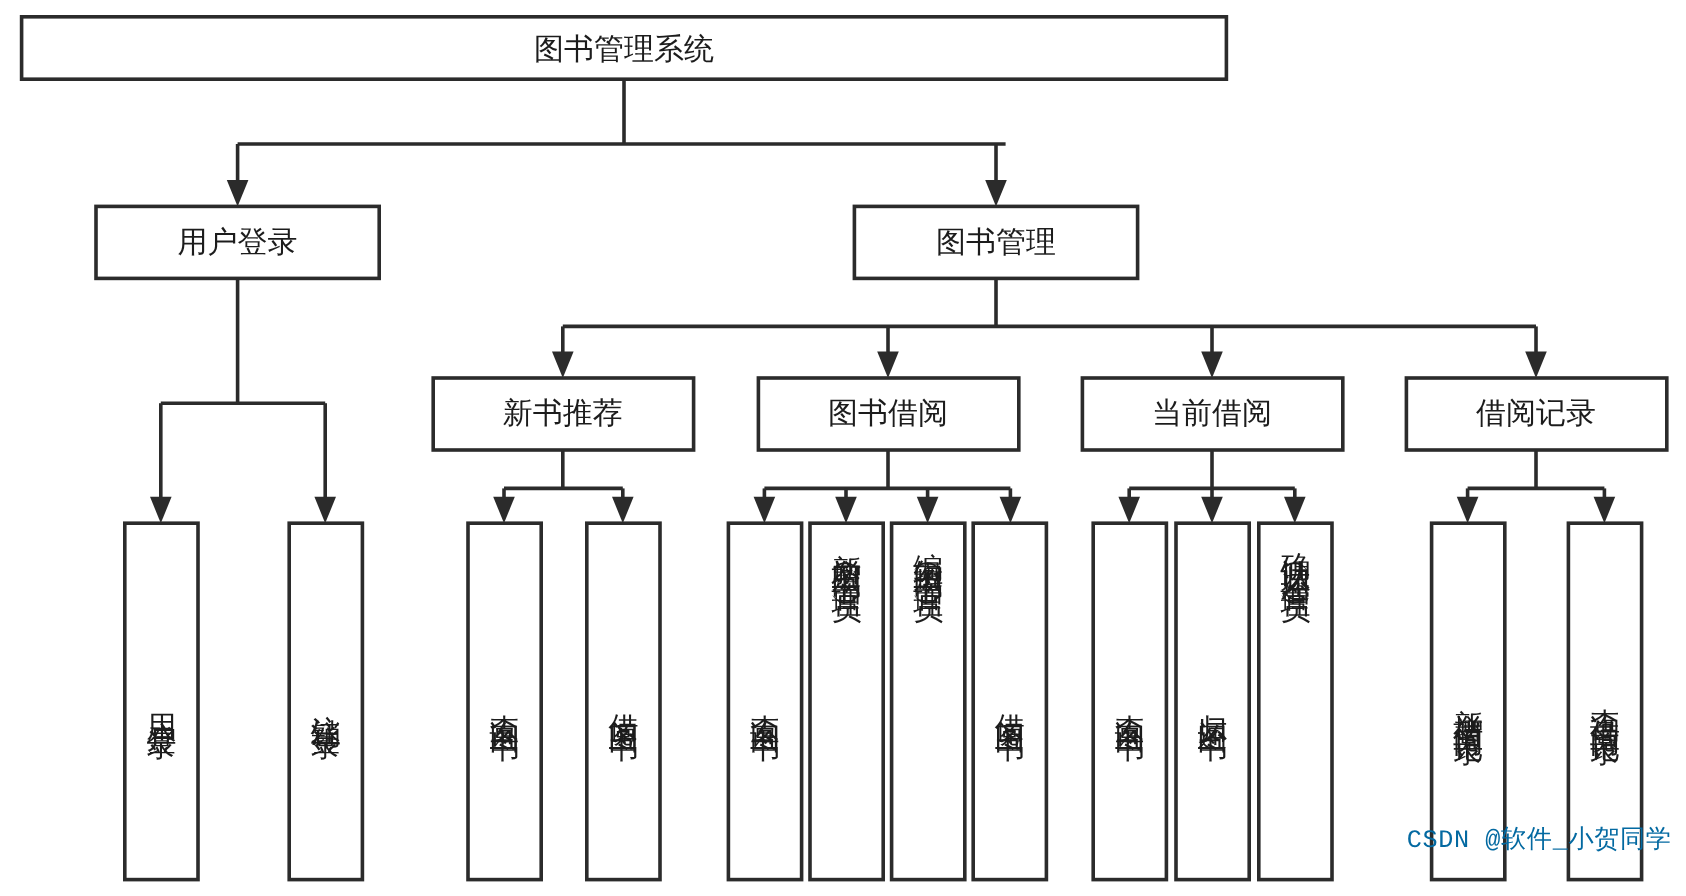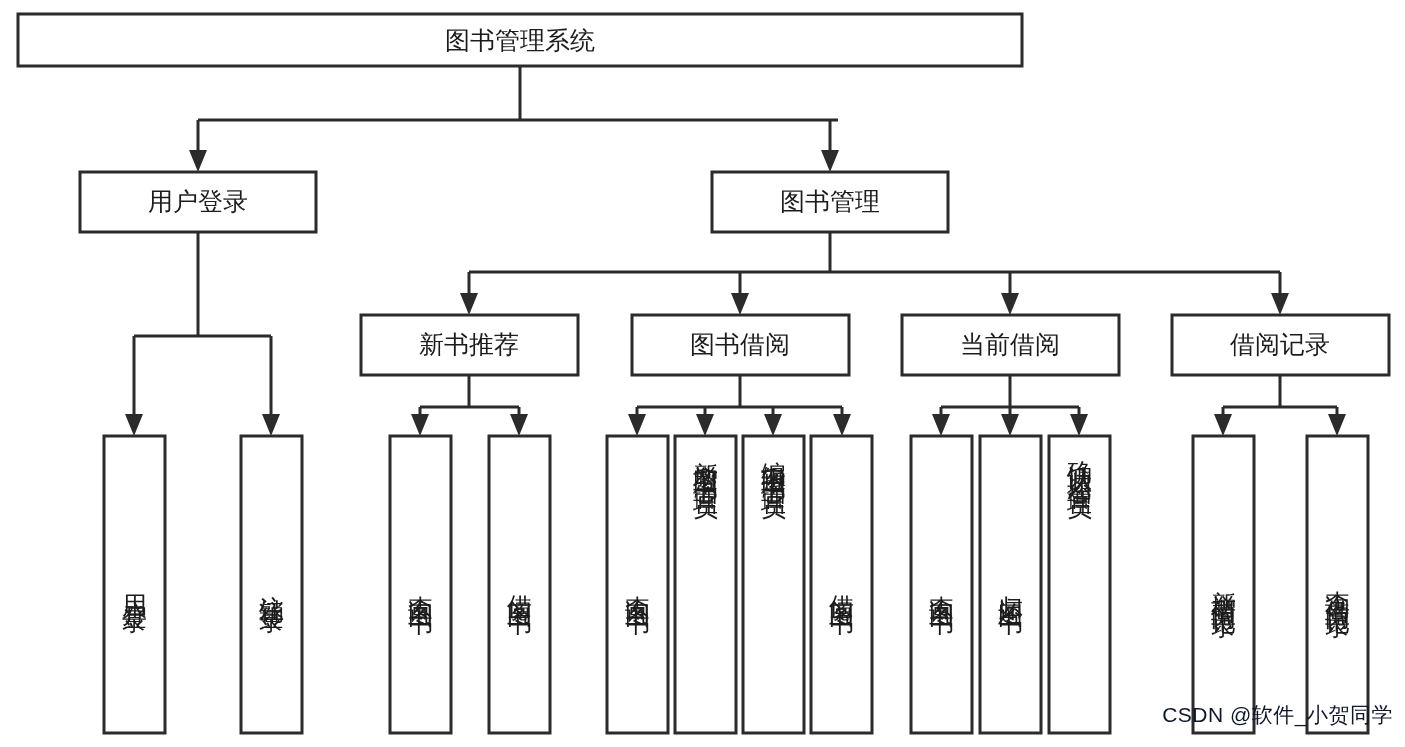--- a/index.html
+++ b/index.html
@@ -49,24 +49,24 @@
     font-size:25px;
     line-height:1;
     letter-spacing:5px;
     color:#1c1c1c;
     white-space:nowrap;
   }
 
   .watermark{
     position:absolute;
     right:12px;
-    bottom:0;
-    font-family:Liberation Sans, sans-serif;
+    bottom:16px;
+    font-family:Liberation Mono, monospace;
     font-size:21px;
-    color:#0f172a;
+    color:#0369a1;
     letter-spacing:0.5px;
     user-select:none;
     pointer-events:none;
     white-space:nowrap;
   }
 </style>
 </head>
 <body>
 
 <div id="diagram-root">

